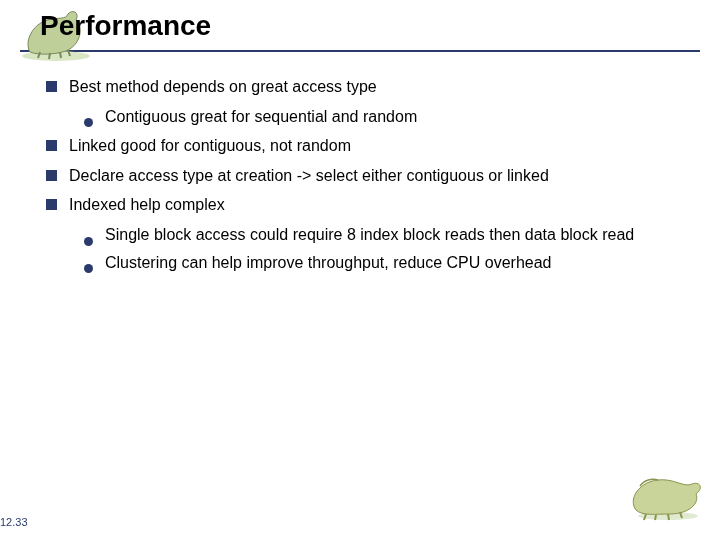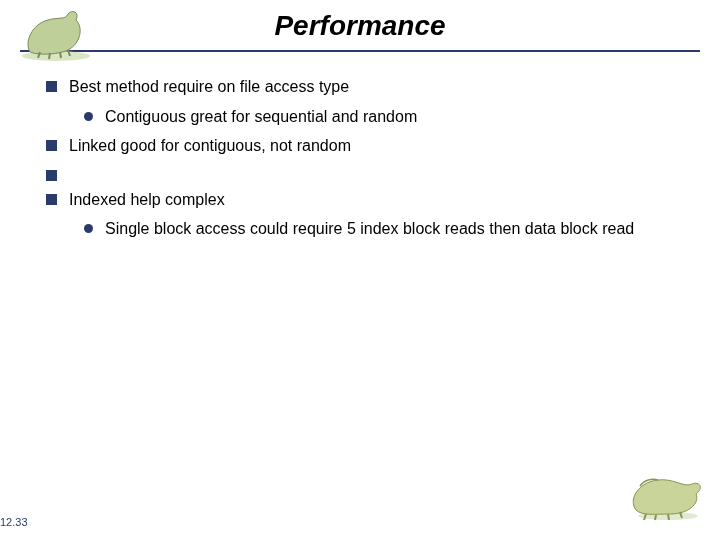--- a/index.html
+++ b/index.html
@@ -15,22 +15,20 @@
   }
   .slide {
     width: 720px;
     height: 540px;
     position: relative;
     box-sizing: border-box;
   }
   .title-block {
     position: relative;
     padding: 10px 40px 4px 40px;
-    text-align: center;
-    font-style: italic;
   }
   .title-text {
     font-size: 28px;
     font-weight: bold;
     color: #000000;
   }
   .title-rule {
     margin: 4px 20px 0 20px;
     height: 2px;
     background: #2a3a6a;
@@ -62,21 +60,21 @@
   .l1 .bullet {
     flex: 0 0 auto;
     width: 11px;
     height: 11px;
     background: #2a3a6a;
     margin-top: 5px;
     margin-right: 12px;
   }
   .l2 {
     display: flex;
-    align-items: flex-start;
+    align-items: flex-end;
     margin: 6px 0 6px 38px;
   }
   .l2 .dot {
     flex: 0 0 auto;
     width: 9px;
     height: 9px;
     border-radius: 50%;
     background: #2a3a6a;
     margin-top: 6px;
     margin-right: 12px;
@@ -106,43 +104,48 @@
 
   <div class="title-block">
     <div class="title-text">Performance</div>
   </div>
   <div class="title-rule"></div>
 
   <div class="content">
 
     <div class="l1">
       <span class="bullet"></span>
-      <span>Best method require on file access type</span>
+      <span>Best method depends on great access type</span>
     </div>
     <div class="l2">
       <span class="dot"></span>
       <span>Contiguous great for sequential and random</span>
     </div>
 
     <div class="l1">
       <span class="bullet"></span>
       <span>Linked good for contiguous, not random</span>
     </div>
 
     <div class="l1">
       <span class="bullet"></span>
+      <span>Declare access type at creation -&gt; select either contiguous or linked</span>
     </div>
 
     <div class="l1">
       <span class="bullet"></span>
       <span>Indexed help complex</span>
     </div>
     <div class="l2">
       <span class="dot"></span>
-      <span>Single block access could require 5 index block reads then data block read</span>
+      <span>Single block access could require 8 index block reads then data block read</span>
+    </div>
+    <div class="l2">
+      <span class="dot"></span>
+      <span>Clustering can help improve throughput, reduce CPU overhead</span>
     </div>
 
   </div>
 
   <div class="logo-br">
     <svg viewBox="0 0 92 56" width="92" height="56">
       <ellipse cx="50" cy="50" rx="30" ry="4" fill="#e0ead0"></ellipse>
       <path d="M18 44 C 10 34, 20 16, 40 14 C 56 12, 66 22, 74 18 C 82 15, 86 22, 78 28 C 82 38, 70 48, 52 48 C 38 48, 24 50, 18 44 Z" fill="#c9d49a" stroke="#8a944f" stroke-width="1"></path>
       <path d="M28 48 L26 54 M38 49 L37 54 M50 48 L51 54 M62 46 L64 52" stroke="#8a944f" stroke-width="2" fill="none"></path>
       <path d="M22 20 C 26 14, 34 12, 40 14" stroke="#8a944f" stroke-width="1.5" fill="none"></path>

